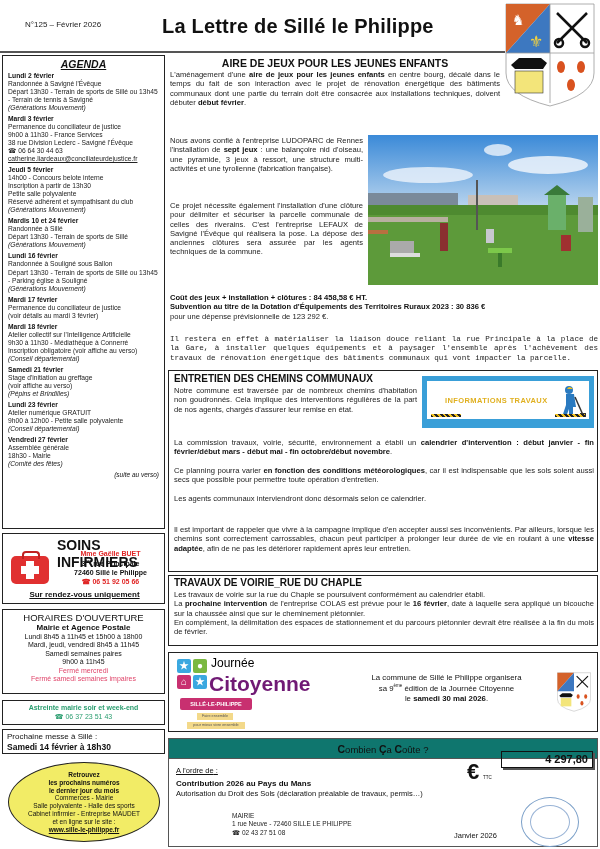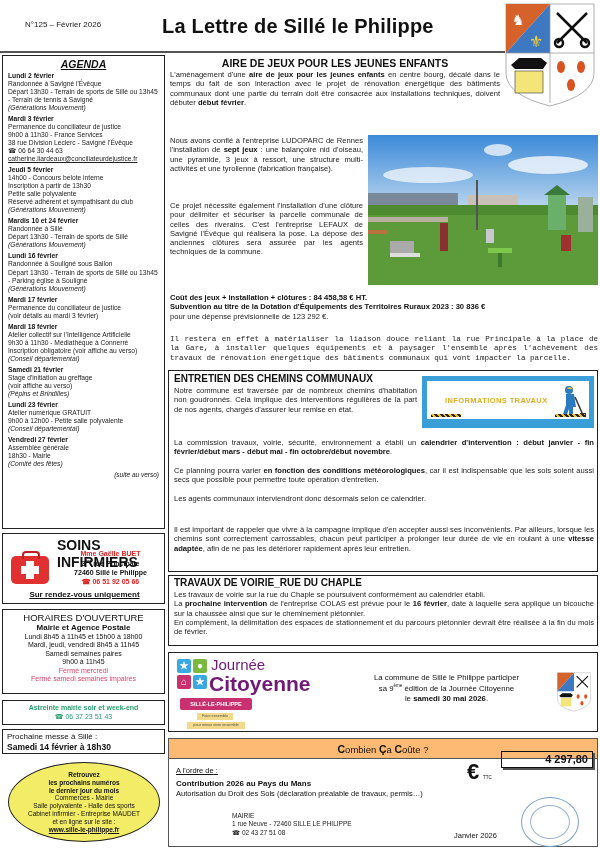--- a/index.html
+++ b/index.html
@@ -59,29 +59,29 @@
   .infotrav-inner { position: absolute; left: 5px; top: 5px; width: 162px; height: 38px; background: #ffffff; }
   .infotrav-text { position: absolute; left: 18px; top: 15px; font-size: 7.5px; font-weight: bold; color: #e0b020; letter-spacing: 0.4px; }
   .worker { position: absolute; left: 132px; top: 4px; width: 28px; height: 34px; }
   .hazard { position: absolute; bottom: 2px; height: 3px; width: 30px; background: repeating-linear-gradient(45deg, #222 0 2px, #f0c020 2px 4px); }
 
   .voirie { position: absolute; left: 168px; top: 575px; width: 430px; height: 71px; border: 1.5px solid #222; }
 
   .citoyenne { position: absolute; left: 168px; top: 652px; width: 430px; height: 80px; border: 1.5px solid #222; }
   .jc-logo { position: absolute; left: 6px; top: 4px; width: 160px; height: 72px; }
   .jc-sq { position: absolute; width: 14px; height: 14px; border-radius: 2px; color: #fff; font-size: 10px; text-align: center; line-height: 14px; font-weight: bold; }
-  .jc-word1 { position: absolute; left: 36px; top: -1px; font-size: 15px; color: #701a75; }
+  .jc-word1 { position: absolute; left: 36px; top: -1px; font-size: 12px; color: #000000; }
   .jc-word2 { position: absolute; left: 34px; top: 14px; font-size: 21px; color: #701a75; font-weight: bold; }
   .jc-badge { position: absolute; left: 5px; top: 41px; width: 72px; height: 12px; background: #c83070; color: #fff; font-size: 5.5px; font-weight: bold; text-align: center; line-height: 12px; border-radius: 2px; }
   .jc-tag { position: absolute; background: #f3d98a; font-size: 3.8px; color: #555; text-align: center; height: 7px; line-height: 7px; }
   .jc-text { position: absolute; left: 175px; top: 20px; width: 205px; text-align: center; font-size: 7.8px; line-height: 1.3; }
   .coa-small { position: absolute; left: 388px; top: 9px; width: 34px; height: 60px; }
 
   .combien { position: absolute; left: 168px; top: 738px; width: 430px; height: 109px; border: 1px solid #555; }
-  .combien-head { height: 20px; background: #fdba74; border-bottom: 1px solid #555; text-align: center; font-size: 9.5px; line-height: 20px; color: #111; }
+  .combien-head { height: 20px; background: #0f766e; border-bottom: 1px solid #555; text-align: center; font-size: 9.5px; line-height: 20px; color: #111; }
   .combien-head b { font-size: 10.5px; }
   .ordre { position: absolute; left: 7px; top: 27px; font-size: 7.5px; text-decoration: underline; }
   .ordre-colon { text-decoration: none; }
   .contrib { position: absolute; left: 7px; top: 40px; font-size: 8px; font-weight: bold; }
   .autor { position: absolute; left: 7px; top: 50px; font-size: 7.5px; }
   .euro { position: absolute; left: 298px; top: 22px; font-size: 22px; font-weight: bold; line-height: 1; }
   .ttc { position: absolute; left: 314px; top: 36px; font-size: 4.5px; }
   .amount { position: absolute; left: 332px; top: 12px; width: 92px; height: 17px; border: 1.5px solid #111; box-shadow: 2px 2px 0 #555; text-align: right; padding-right: 4px; font-size: 11px; font-weight: bold; line-height: 15px; }
   .mairie { position: absolute; left: 63px; top: 73px; font-size: 6.5px; line-height: 1.3; color: #222; }
   .janv { position: absolute; left: 285px; top: 92px; font-size: 7.5px; }
@@ -327,21 +327,21 @@
     <div class="jc-sq" style="left:18px; top:2px; background:#7ab840;">●</div>
     <div class="jc-sq" style="left:2px; top:18px; background:#c83070;">⌂</div>
     <div class="jc-sq" style="left:18px; top:18px; background:#3aa8e0;">★</div>
     <div class="jc-word1">Journée</div>
     <div class="jc-word2">Citoyenne</div>
     <div class="jc-badge">SILLÉ-LE-PHILIPPE</div>
     <div class="jc-tag" style="left:22px; top:56px; width:36px;">Faire ensemble</div>
     <div class="jc-tag" style="left:12px; top:65px; width:58px;">pour mieux vivre ensemble</div>
   </div>
   <div class="jc-text">
-    <div>La commune de Sillé le Philippe participer</div>
+    <div>La commune de Sillé le Philippe organisera</div>
     <div><span>sa 9</span><sup style="font-size:4.5px">ème</sup><span> édition de la Journée Citoyenne</span></div>
     <div><span>le </span><b>samedi 30 mai 2026</b><span>.</span></div>
   </div>
   <svg class="coa-small" viewBox="0 0 90 104">
     <path d="M1 1 H89 V70 Q89 92 45 103 Q1 92 1 70 Z" fill="#fff" stroke="#999" stroke-width="1"></path>
     <polygon points="1,1 45,1 1,50" fill="#d4622a"></polygon>
     <polygon points="45,1 45,50 1,50" fill="#3d78c0"></polygon>
     <g stroke="#111" stroke-width="3" fill="none">
         <line x1="52" y1="10" x2="82" y2="40"></line>
         <line x1="82" y1="10" x2="52" y2="40"></line>

